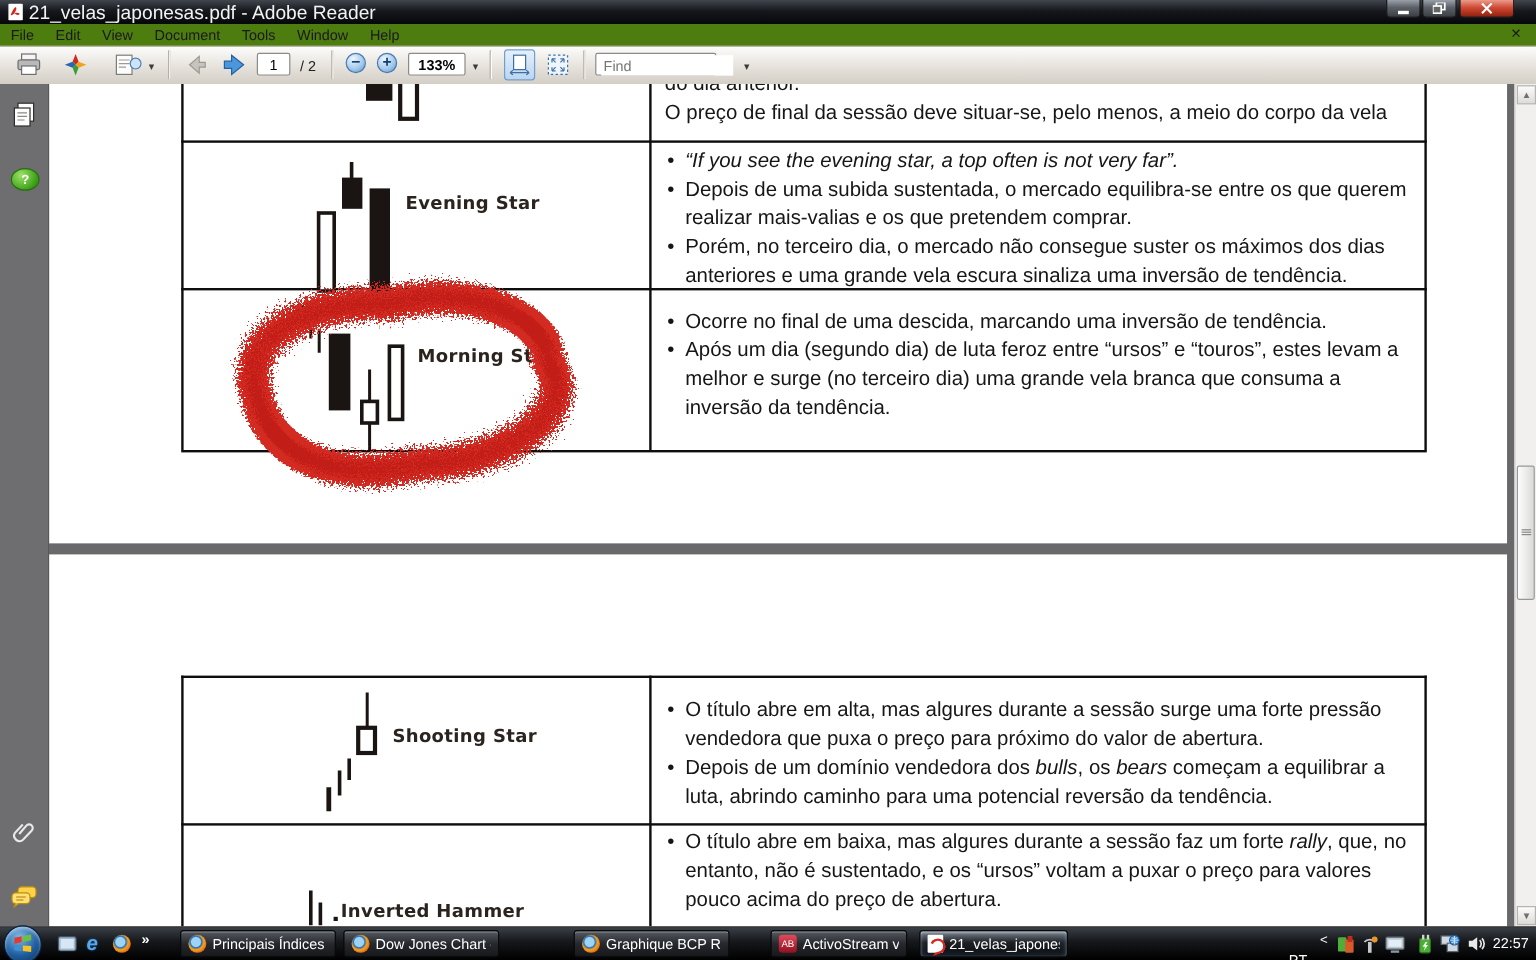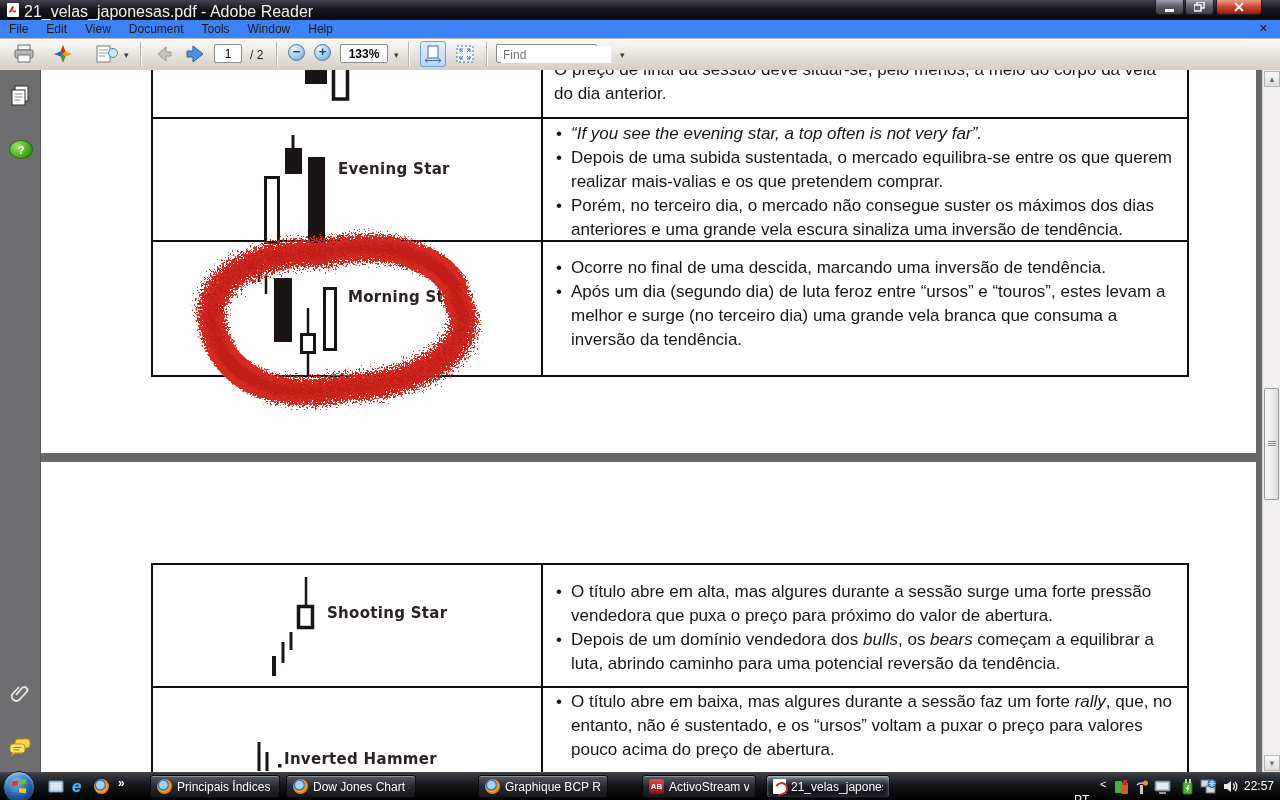--- a/index.html
+++ b/index.html
@@ -10,21 +10,21 @@
   
   .titlebar{left:0;top:0;width:1280px;height:20px;
     background:linear-gradient(#41464e,#16181d 45%,#060709);color:#fff;}
   .title-text{left:24px;top:3px;font-size:16px;color:#f2f2f2;white-space:nowrap;}
   .winbtn{top:0;height:15px;border:1px solid #1c1c1c;border-top:none;
     border-radius:0 0 4px 4px;box-sizing:border-box;
     background:linear-gradient(#9aa0a8,#5b6068 45%,#3a3e44);display:flex;align-items:center;justify-content:center;}
   .winbtn.close{background:linear-gradient(#eb9c8d,#cf4a34 45%,#8f1f0e);}
 
   
-  .menubar{left:0;top:20px;width:1280px;height:18px;background:#3b82f6;
+  .menubar{left:0;top:20px;width:1280px;height:18px;background:#4d7c0f;
     border-bottom:1px solid #b9b4aa;font-size:12px;color:#1a1a1a;display:flex;align-items:center;}
   .menu-item{padding:2px 9px;cursor:default;}
 
   
   .toolbar{left:0;top:39px;width:1280px;height:31px;
     background:linear-gradient(#fcfcfb,#e6e2db 55%,#d3cfc7);border-bottom:1px solid #96918a;}
   .sep{width:1px;height:24px;background:#b5b0a8;border-right:1px solid #fdfdfc;top:3px;}
   .tbtn{display:flex;align-items:center;justify-content:center;font-weight:bold;}
   .zbtn{width:17px;height:17px;border-radius:50%;box-sizing:border-box;
     background:radial-gradient(circle at 35% 28%,#eef6fe,#a6cbec 55%,#5e96cb);
@@ -65,21 +65,21 @@
   .taskbtn{top:2px;height:23px;border-radius:3px;box-sizing:border-box;
     border:1px solid #0a0a0a;box-shadow:inset 0 1px 0 rgba(255,255,255,.35);
     background:linear-gradient(#565b62,#26282d 50%,#17181b);
     display:flex;align-items:center;padding:0 6px;gap:5px;color:#fff;font-size:12px;overflow:hidden;}
   .taskbtn .lbl{white-space:nowrap;overflow:hidden;}
   .taskbtn.active{background:linear-gradient(#7d828a,#1d2126 45%,#0a0c0f);
     box-shadow:inset 0 1px 2px rgba(255,255,255,.55), inset 0 0 6px rgba(120,170,220,.35);}
   .ffico{width:15px;height:15px;border-radius:50%;flex:0 0 auto;
     background:radial-gradient(circle at 42% 40%,#9fd3f5 0 30%,#2a6fb4 38%,#f6a21d 52%,#e25c0a 78%,#b23f05);}
   .abico{width:15px;height:15px;border-radius:3px;background:linear-gradient(#e04a5a,#8f1020);
-    color:#fff;font-size:8px;font-weight:bold;display:flex;align-items:center;justify-content:center;flex:0 0 auto;}
+    color:#fff;font-size:8px;font-weight:normal;display:flex;align-items:center;justify-content:center;flex:0 0 auto;}
   .pdfico{width:13px;height:15px;background:#fff;border-radius:1px;position:relative;flex:0 0 auto;}
   .pdfico:after{content:"";position:absolute;left:2px;top:3px;width:9px;height:9px;
     border:2.5px solid #d22a1e;border-radius:50% 50% 50% 0;border-left-color:transparent;transform:rotate(-20deg);}
   .trayico{display:flex;align-items:center;justify-content:center;}
   .traytxt{color:#fff;font-size:12px;}
 </style>
 </head>
 <body>
 
 <div id="screen">
@@ -225,22 +225,22 @@
     <div class="abs tline" style="left:110px;top:47px;width:1038px;height:1.5px"></div>
     <div class="abs tline" style="left:110px;top:170px;width:1038px;height:1.5px"></div>
     <div class="abs tline" style="left:110px;top:305px;width:1038px;height:1.5px"></div>
 
     <svg class="abs" style="left:262px;top:-6px" width="90" height="40" viewBox="0 0 90 40">
       <rect x="2" y="0" width="22" height="20" fill="#1a1512"></rect>
       <rect x="30.5" y="0" width="14" height="35" fill="#fff" stroke="#1a1512" stroke-width="3.5"></rect>
     </svg>
 
     <div class="abs cells" style="left:513px;top:-12px;width:640px">
+      <div>do dia anterior.</div>
       <div>O preço de final da sessão deve situar-se, pelo menos, a meio do corpo da vela</div>
-      <div>do dia anterior.</div>
     </div>
 
     <svg class="abs" style="left:210px;top:62px" width="130" height="115" viewBox="0 0 130 115">
       <line x1="42" y1="3" x2="42" y2="18" stroke="#1a1512" stroke-width="3"></line>
       <rect x="34" y="16" width="17" height="26" fill="#1a1512"></rect>
       <rect x="14.5" y="45.5" width="13" height="65" fill="#fff" stroke="#1a1512" stroke-width="3"></rect>
       <rect x="57" y="25" width="17" height="87" fill="#1a1512"></rect>
     </svg>
     <span class="abs pat-label" style="left:297px;top:90px">Evening Star</span>
 

